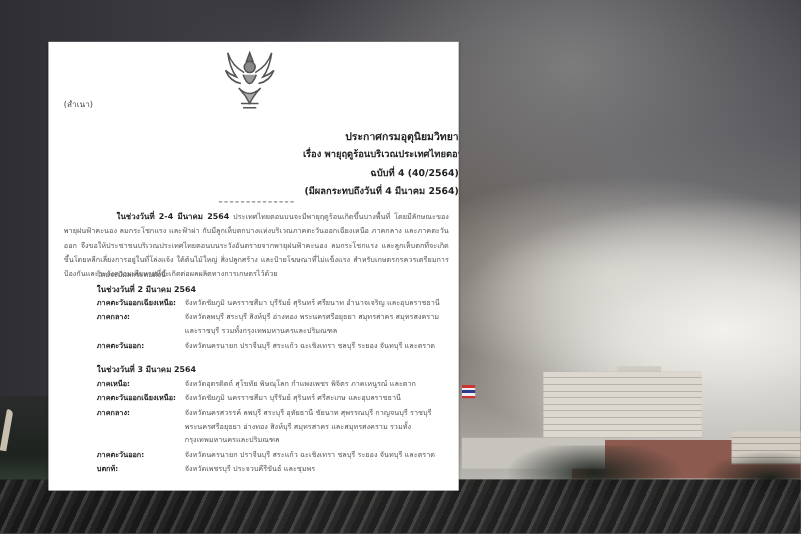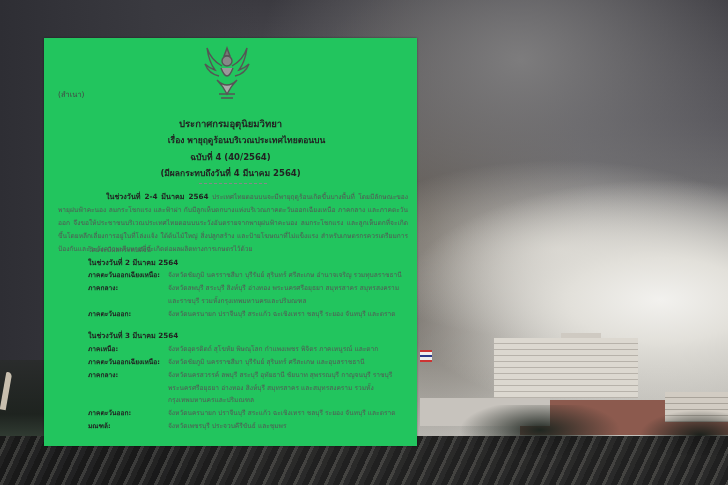--- a/index.html
+++ b/index.html
@@ -32,24 +32,24 @@
   .left-scene { position: absolute; left: 0; top: 360px; width: 44px; height: 90px;
     background: linear-gradient(180deg, #2a2c2c 0%, #1e231f 60%, #3c4a3e 100%); }
   .lamp { position: absolute; left: 3px; top: 372px; width: 6px; height: 38px; background: #c8bfae; border-radius: 3px 8px 0 0; transform: rotate(10deg); }
   .roof { position: absolute; left: 0; top: 436px; width: 728px; height: 49px;
     background:
       repeating-linear-gradient(115deg, #181818 0 6px, #3c3c3a 6px 9px, #222 9px 14px),
       #222; opacity: 0.95; }
 
   
   .doc { position: absolute; left: 44px; top: 38px; width: 373px; height: 408px;
-    background: #22c55e; box-shadow: 0 0 2px rgba(0,0,0,0.4); color: #2a2a2a; overflow: hidden; }
+    background: #ffffff; box-shadow: 0 0 2px rgba(0,0,0,0.4); color: #2a2a2a; overflow: hidden; }
   .emblem { position: absolute; left: 157px; top: 6px; width: 52px; height: 58px; }
   .copy-label { position: absolute; left: 14px; top: 50px; font-size: 7.5px; color: #444; }
-  .heading { position: absolute; left: 0; width: 373px; text-align: center; font-weight: bold; color: #222; }
+  .heading { position: absolute; left: 0; width: 373px; text-align: right; font-weight: bold; color: #222; }
   .h1 { top: 78px; font-size: 9.5px; }
   .h2 { top: 95px; font-size: 8.5px; padding-left: 16px; }
   .h3 { top: 112px; font-size: 8.5px; }
   .h4 { top: 128px; font-size: 8.5px; }
   .rule { position: absolute; left: 155px; top: 145px; width: 68px; border-top: 1px dashed #888; }
   .para { position: absolute; left: 14px; top: 152px; width: 350px; font-size: 6.6px; line-height: 13px; color: #555; text-align: justify; }
   .para b { color: #222; font-size: 7.2px; }
   .indent { display: inline-block; width: 48px; }
   .intro { position: absolute; left: 44px; top: 206px; font-size: 6.6px; color: #555; font-family: Liberation Serif, serif; }
   .period-title { position: absolute; left: 44px; font-size: 7.2px; font-weight: bold; color: #222; text-align: center; }
@@ -94,21 +94,21 @@
   <div class="heading h4">(มีผลกระทบถึงวันที่ 4 มีนาคม 2564)</div>
   <div class="rule"></div>
 
   <div class="para"><span class="indent"></span><b>ในช่วงวันที่ 2-4 มีนาคม 2564</b><span> ประเทศไทยตอนบนจะมีพายุฤดูร้อนเกิดขึ้นบางพื้นที่ โดยมีลักษณะของพายุฝนฟ้าคะนอง ลมกระโชกแรง และฟ้าผ่า กับมีลูกเห็บตกบางแห่งบริเวณภาคตะวันออกเฉียงเหนือ ภาคกลาง และภาคตะวันออก จึงขอให้ประชาชนบริเวณประเทศไทยตอนบนระวังอันตรายจากพายุฝนฟ้าคะนอง ลมกระโชกแรง และลูกเห็บตกที่จะเกิดขึ้นโดยหลีกเลี่ยงการอยู่ในที่โล่งแจ้ง ใต้ต้นไม้ใหญ่ สิ่งปลูกสร้าง และป้ายโฆษณาที่ไม่แข็งแรง สำหรับเกษตรกรควรเตรียมการป้องกันและระวังความเสียหายที่จะเกิดต่อผลผลิตทางการเกษตรไว้ด้วย</span></div>
 
   <div class="intro">โดยจะมีผลกระทบดังนี้</div>
 
   <div class="period-title" style="top:219px">ในช่วงวันที่ 2 มีนาคม 2564</div>
   <div class="region-row" style="top:231px">
     <span class="region-name">ภาคตะวันออกเฉียงเหนือ:</span>
-    <span class="region-prov">จังหวัดชัยภูมิ นครราชสีมา บุรีรัมย์ สุรินทร์ ศรีสะเกษ อำนาจเจริญ รวมทุบลราชธานี</span>
+    <span class="region-prov">จังหวัดชัยภูมิ นครราชสีมา บุรีรัมย์ สุรินทร์ ศรียนาท อำนาจเจริญ และอุบลราชธานี</span>
   </div>
   <div class="region-row" style="top:244px">
     <span class="region-name">ภาคกลาง:</span>
     <span class="region-prov">จังหวัดลพบุรี สระบุรี สิงห์บุรี อ่างทอง พระนครศรีอยุธยา สมุทรสาคร สมุทรสงคราม และราชบุรี รวมทั้งกรุงเทพมหานครและปริมณฑล</span>
   </div>
   <div class="region-row" style="top:270px">
     <span class="region-name">ภาคตะวันออก:</span>
     <span class="region-prov">จังหวัดนครนายก ปราจีนบุรี สระแก้ว ฉะเชิงเทรา ชลบุรี ระยอง จันทบุรี และตราด</span>
   </div>
 
@@ -123,16 +123,16 @@
   </div>
   <div class="region-row" style="top:331px">
     <span class="region-name">ภาคกลาง:</span>
     <span class="region-prov">จังหวัดนครสวรรค์ ลพบุรี สระบุรี อุทัยธานี ชัยนาท สุพรรณบุรี กาญจนบุรี ราชบุรี พระนครศรีอยุธยา อ่างทอง สิงห์บุรี สมุทรสาคร และสมุทรสงคราม รวมทั้งกรุงเทพมหานครและปริมณฑล</span>
   </div>
   <div class="region-row" style="top:369px">
     <span class="region-name">ภาคตะวันออก:</span>
     <span class="region-prov">จังหวัดนครนายก ปราจีนบุรี สระแก้ว ฉะเชิงเทรา ชลบุรี ระยอง จันทบุรี และตราด</span>
   </div>
   <div class="region-row" style="top:382px">
-    <span class="region-name">มณฑล้:</span>
+    <span class="region-name">บตกท้:</span>
     <span class="region-prov">จังหวัดเพชรบุรี ประจวบคีรีขันธ์ และชุมพร</span>
   </div>
 </div>
 
 </body></html>

